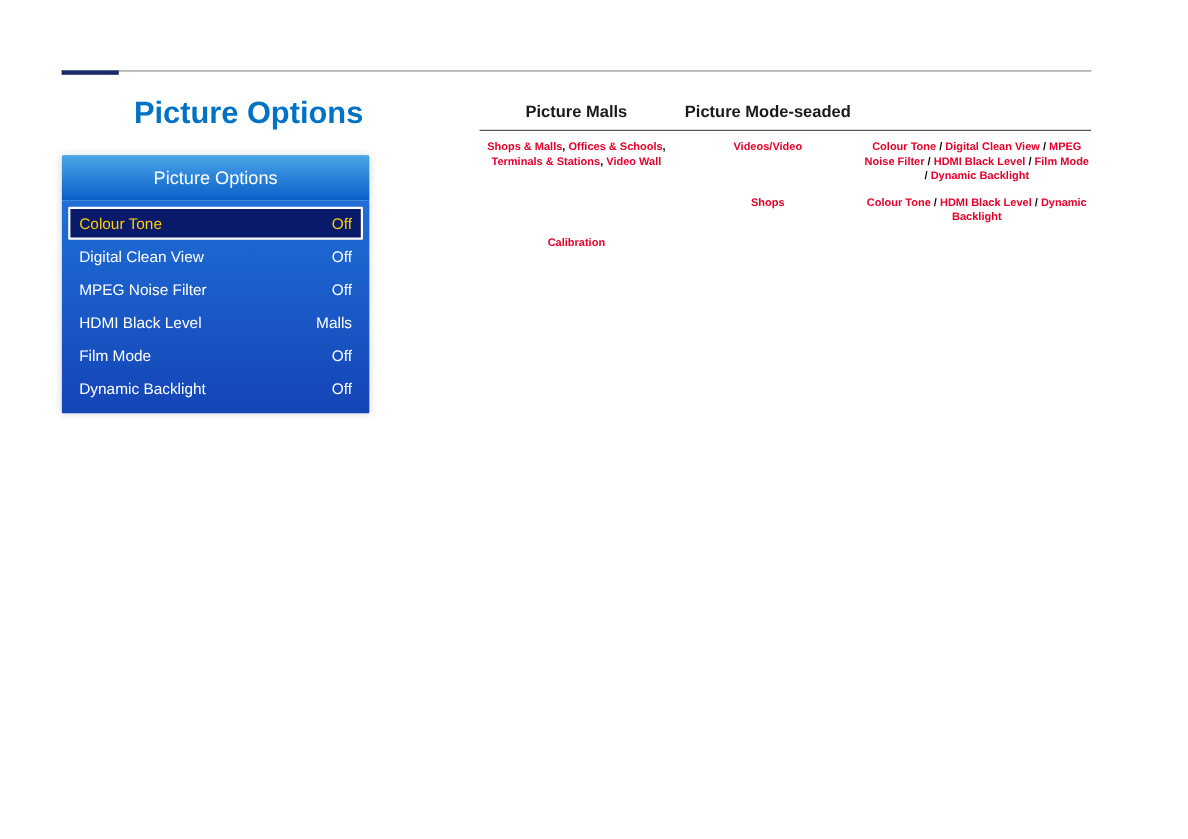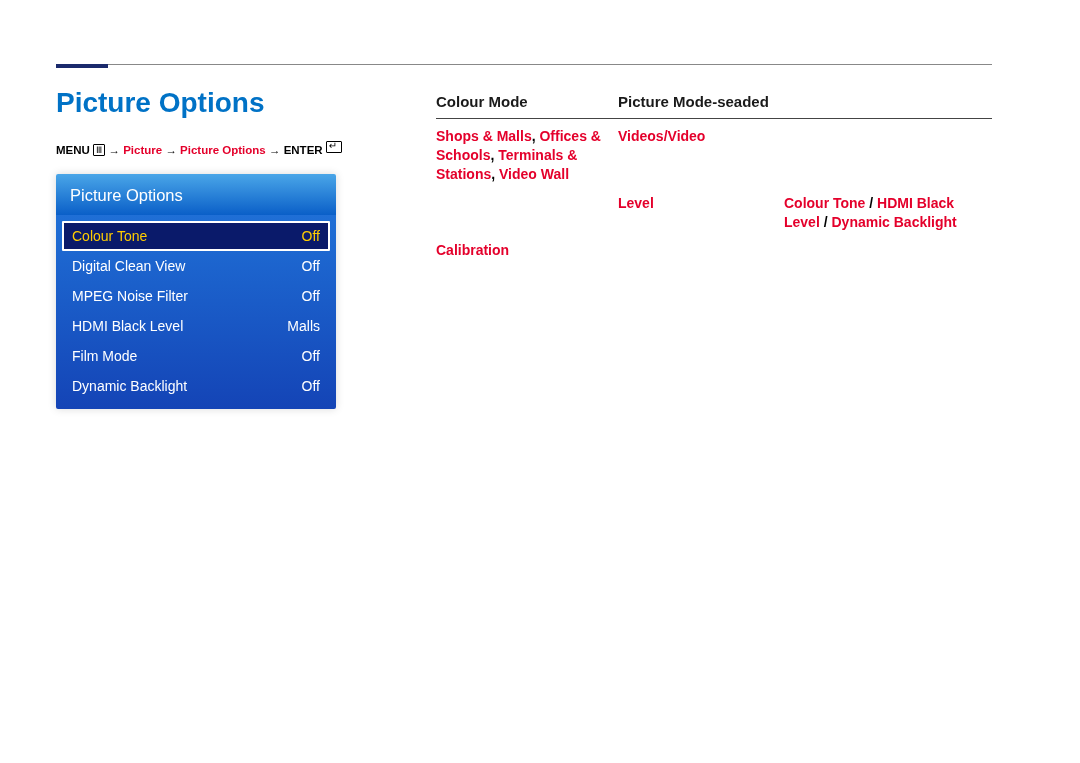--- a/index.html
+++ b/index.html
@@ -8,20 +8,21 @@
     width: 1080px;
     height: 763px;
     background: #fff;
     font-family: Arial, Helvetica, sans-serif;
     color: #000;
   }
   .page {
     box-sizing: border-box;
     padding: 60px 56px 40px 56px;
     width: 1048px;
+    text-align: center;
   }
   .top-rule-group {
     position: relative;
     margin-bottom: 22px;
   }
   .accent-bar {
     position: absolute;
     left: 0;
     top: 0;
     width: 52px;
@@ -134,21 +135,21 @@
   }
   .c1 { width: 176px; padding: 6px 6px 6px 0; }
   .c2 { width: 160px; padding: 6px 6px 6px 0; }
   .c3 { flex: 1;     padding: 6px 0 6px 0; }
   .tbl-rule {
     border-top: 1px solid #444;
     margin-top: 2px;
   }
   .tbl-row {
     display: flex;
-    font-size: 14px;
+    font-size: 10px;
     font-weight: bold;
     color: #e4002b;
     padding: 8px 0 2px;
   }
   .tbl-row .c1, .tbl-row .c2, .tbl-row .c3 {
     padding-top: 0;
     padding-bottom: 0;
     line-height: 1.35;
   }
   .sep { color: #000; font-weight: bold; }
@@ -162,31 +163,20 @@
     <div class="accent-bar"></div>
     <div class="top-rule"></div>
   </div>
 
   <div class="columns">
 
     <div class="col-left">
 
       <h1 class="page-title">Picture Options</h1>
 
-      <div class="breadcrumb">
-        <span>MENU</span>
-        <span class="menu-icon">Ⅲ</span>
-        <span> → </span>
-        <span class="hl">Picture</span>
-        <span> → </span>
-        <span class="hl">Picture Options</span>
-        <span> → </span>
-        <span>ENTER</span>
-        <span class="enter-icon"></span>
-      </div>
 
       <div class="osd">
         <div class="osd-header">Picture Options</div>
         <div class="osd-body">
             <div class="osd-row sel">
               <span class="label">Colour Tone</span>
               <span class="value">Off</span>
             </div>
             <div class="osd-row">
               <span class="label">Digital Clean View</span>
@@ -209,33 +199,34 @@
               <span class="value">Off</span>
             </div>
           </div>
       </div>
 
     </div>
 
     <div class="col-right">
 
       <div class="tbl-head">
-        <div class="c1">Colour Mode</div>
+        <div class="c1">Picture Malls</div>
         <div class="c2">Picture Mode-seaded</div>
       </div>
       <div class="tbl-rule"></div>
 
       <div id="table-body">
           <div class="tbl-row">
             <div class="c1"><span>Shops &amp; Malls</span><span class="sep">, </span><span>Offices &amp; Schools</span><span class="sep">, </span><span>Terminals &amp; Stations</span><span class="sep">, </span><span>Video Wall</span></div>
             <div class="c2">Videos/Video</div>
+            <div class="c3"><span>Colour Tone</span><span class="sep"> / </span><span>Digital Clean View</span><span class="sep"> / </span><span>MPEG Noise Filter</span><span class="sep"> / </span><span>HDMI Black Level</span><span class="sep"> / </span><span>Film Mode</span><span class="sep"> / </span><span>Dynamic Backlight</span></div>
           </div>
           <div class="tbl-row">
             <div class="c1"><span></span></div>
-            <div class="c2">Level</div>
+            <div class="c2">Shops</div>
             <div class="c3"><span>Colour Tone</span><span class="sep"> / </span><span>HDMI Black Level</span><span class="sep"> / </span><span>Dynamic Backlight</span></div>
           </div>
           <div class="tbl-row">
             <div class="c1"><span>Calibration</span></div>
             <div class="c2"></div>
           </div>
         </div>
 
     </div>
 

